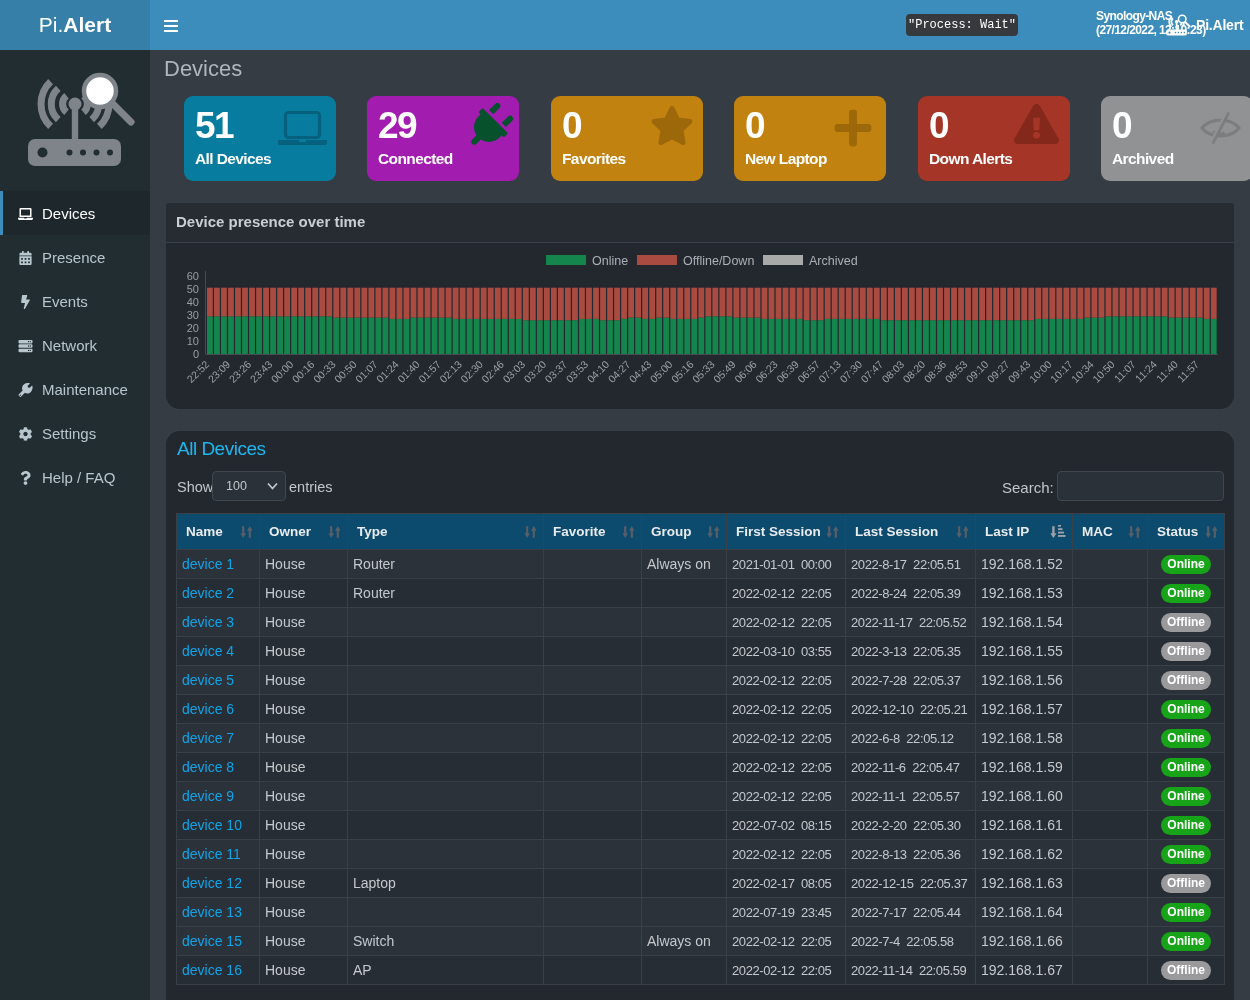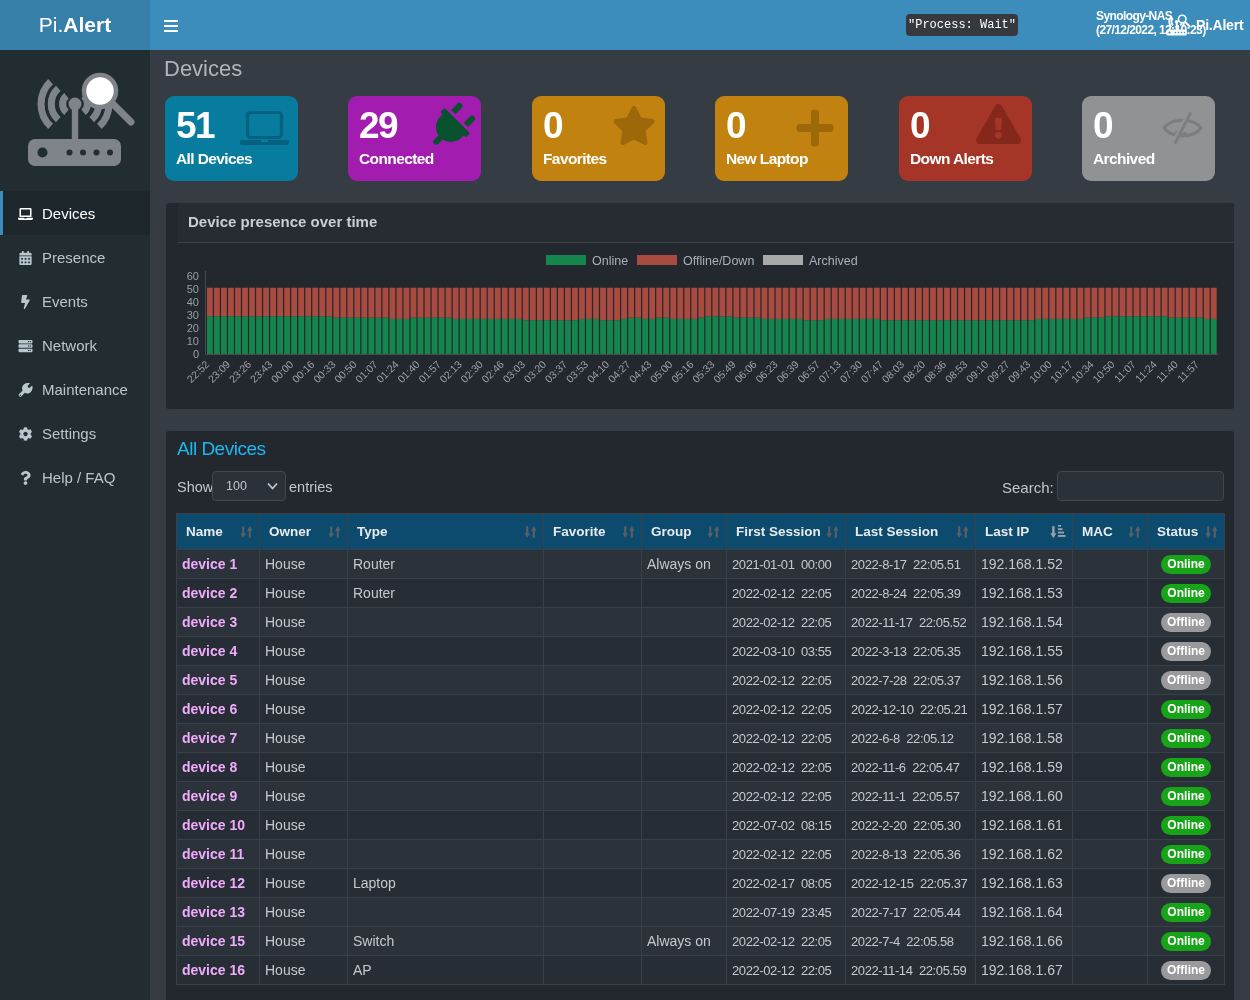--- a/index.html
+++ b/index.html
@@ -17,45 +17,45 @@
 .brand { position:absolute; left:1196px; top:17px; color:#fff; font-size:14px; font-weight:700; letter-spacing:-0.2px; }
 .sidebar { position:absolute; left:0; top:50px; width:150px; height:950px; background:#222d32; }
 .menu { position:absolute; left:0; top:141px; width:150px; }
 .mitem { height:44px; line-height:44px; color:#b8c7ce; font-size:15px;
   border-left:3px solid transparent; }
 .mitem.active { background:#1e282c; border-left-color:#3c8dbc; color:#fff; }
 .micon { display:inline-block; width:15px; margin-left:15px; vertical-align:middle; }
 .mlabel { margin-left:9px; vertical-align:middle; }
 .content { position:absolute; left:150px; top:50px; width:1100px; height:950px; }
 h1.page { position:absolute; left:14px; top:6px; font-size:22px; font-weight:400; color:#b0b5bb; }
-.card { position:absolute; top:46px; width:133px; height:85px; border-radius:9px; color:#fff; }
+.card { position:absolute; top:46px; width:152px; height:85px; border-radius:9px; color:#fff;margin-left:19px; }
 .cnum { position:absolute; left:11px; top:11px; font-size:37px; font-weight:700; line-height:38px; letter-spacing:-1.5px; }
 .clabel { position:absolute; left:11px; top:54px; font-size:15.5px; font-weight:700; letter-spacing:-0.6px; }
 .cicon { position:absolute; right:13px; top:14px; }
-.panel { position:absolute; left:16px; width:1068px; background:#23282e; border-radius:3px;padding-left:12px; }
+.panel { position:absolute; left:16px; width:1068px; background:#23282e; border-radius:14px; }
 .p1 { top:153px; height:206px; }
 .p1 .phead { height:40px; line-height:37px; padding-left:10px; color:#c9ced4;
   font-size:15px; font-weight:700; border-bottom:1px solid #3a4149; background:#262c32; border-radius:3px 3px 0 0; }
 .p2 { top:381px; height:632px; }
 .ptitle { position:absolute; left:11px; top:7px; color:#1db7f0; font-size:19px; letter-spacing:-0.5px; }
 .lenlab { position:absolute; top:48px; color:#c2c6ca; font-size:14.5px; }
 .dselect { position:absolute; left:46px; top:40px; width:74px; height:30px; background:#2a3138;
   border:1px solid #40474f; border-radius:4px; color:#c2c6ca; font-size:12.5px; line-height:28px; }
 .dselect .val { margin-left:13px; }
 .dselect svg { position:absolute; right:7px; top:10px; }
 .search input { position:absolute; left:891px; top:40px; width:167px; height:30px; background:#2a3138;
   border:1px solid #40474f; border-radius:4px; outline:none; color:#c2c6ca; font-size:14px; padding:0 8px; }
 table.dt { position:absolute; left:10px; top:82px; width:1048px; border-collapse:collapse; table-layout:fixed;
   font-size:14px; color:#c5c9cd; }
 table.dt th { background:#0c4a6e; color:#e9ebed; font-weight:700; font-size:13.5px; text-align:left;
   height:36px; padding:0 8px 0 9px; border:1px solid #3a4046; position:relative; }
 table.dt td { height:29px; padding:0 5px; border:1px solid #394048; overflow:hidden; white-space:nowrap; }
 table.dt tr.odd td { background:#2b323a; }
 table.dt tr.even td { background:#272d34; }
-table.dt a { color:#f0abfc;font-weight:bold; }
+table.dt a { color:#0ea5e9; }
 table.dt td.sess { font-size:13px; letter-spacing:-0.4px; }
 .sic { position:absolute; right:6px; top:11px; }
 .pill { display:inline-block; width:50px; text-align:center; border-radius:10px; padding:2.5px 0;
   font-size:12px; font-weight:700; color:#fff; }
 .pill.online { background:#18a418; }
 .pill.offline { background:#9a9a9c; }
 td.st { text-align:center; }
 </style></head>
 <body>
 <div class="header">

